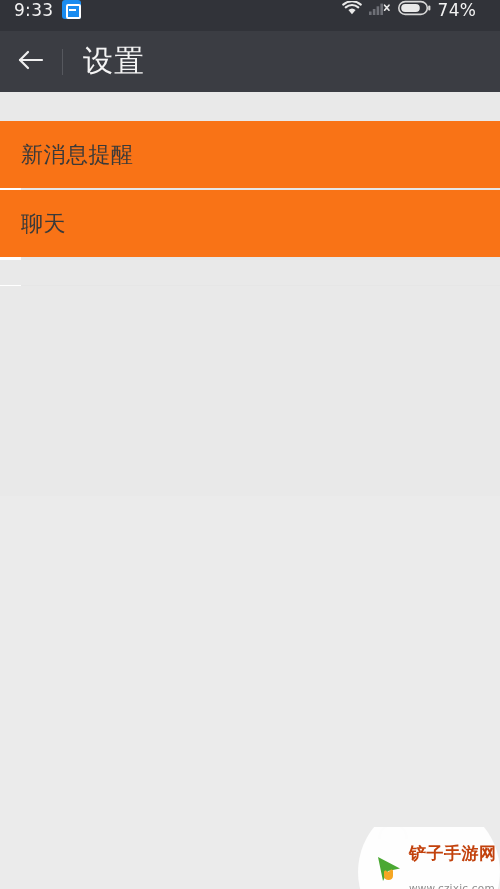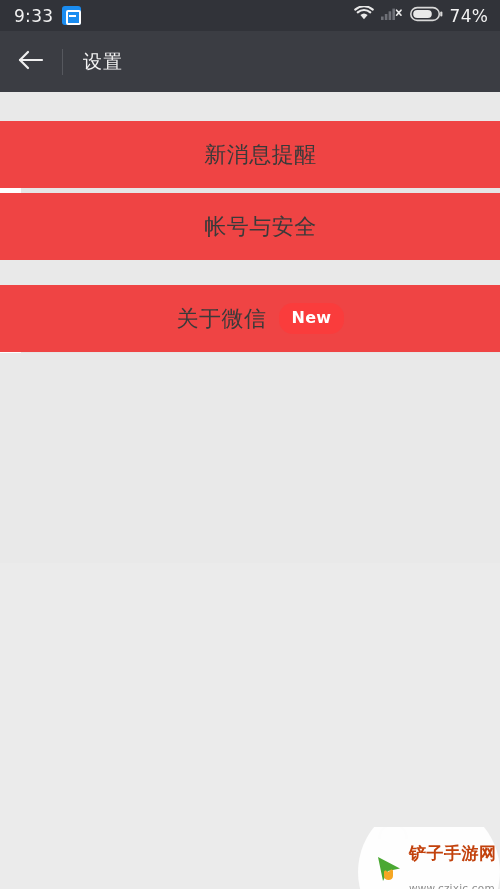--- a/index.html
+++ b/index.html
@@ -7,22 +7,22 @@
     width:500px; height:889px;
     background:#ebebeb;
     font-family:"DejaVu Sans","Liberation Sans",sans-serif;
     overflow:hidden;
   }
   #phone { position:relative; width:500px; height:889px; background:#ebebeb; }
 
   
   .statusbar {
     position:absolute; top:0; left:0; width:500px; height:31px;
-    background:#313339; display:flex; align-items:center;
-    padding:0 12px 0 14px;
+    background:#313339; display:flex; align-items:flex-start;
+    padding:0 24px 0 14px;
   }
   .sb-time {
     color:#f2f2f2; font-size:17px; letter-spacing:.3px;
     font-family:"DejaVu Sans","Liberation Sans",sans-serif;
   }
   .sb-appicon {
     width:19px; height:19px; margin-left:9px; border-radius:3px;
     background:#1a8cf0; position:relative; flex:none;
   }
   .sb-appicon::before{
@@ -37,33 +37,32 @@
   .sb-battpct { color:#f2f2f2; font-size:17px; letter-spacing:.2px; }
 
   
   .header {
     position:absolute; top:31px; left:0; width:500px; height:61px;
     background:#3b3d43; display:flex; align-items:center;
   }
   .hdr-back { width:62px; height:61px; display:flex; align-items:center; justify-content:center; }
   .hdr-divider { width:1px; height:26px; background:#56585e; }
   .hdr-title {
-    color:#f4f4f4; font-size:19px; margin-left:20px; letter-spacing:1px;
+    color:#f4f4f4; font-size:30px; margin-left:20px; letter-spacing:1px;
     font-weight:400;
   }
 
   
   .gapband { width:500px; background:#e9e9e9; }
   .listblock { width:500px; background:#ffffff; }
 
   .row {
     position:relative; height:67px; width:500px;
     display:flex; align-items:center; padding-left:21px;
-    background:#ef4444;
-    justify-content:center;
+    background:#f97316;
   }
   .row-label { font-size:22px; color:#3a3a3a; letter-spacing:.5px; }
   .divider {
     height:1px; background:#e6e6e6; margin-left:21px; width:479px;
   }
   .badge-new {
     margin-left:12px; background:#fa3c3c; color:#ffffff;
     font-size:16px; font-weight:bold; line-height:1;
     padding:7px 13px 8px; border-radius:14px; letter-spacing:.3px;
   }
@@ -142,38 +141,34 @@
     <div class="gapband" style="height:29px;"></div>
 
     <div class="listblock">
       <div class="row">
         <span class="row-label">新消息提醒</span>
       </div>
       <div class="divider"></div>
 
       <div class="divider"></div>
 
+      <div class="row">
+        <span class="row-label">聊天</span>
+      </div>
       <div class="divider"></div>
 
       <div class="divider"></div>
 
       <div class="divider"></div>
 
-      <div class="row">
-        <span class="row-label">帐号与安全</span>
-      </div>
     </div>
 
     <div class="gapband" style="height:25px;"></div>
 
     <div class="listblock">
-      <div class="row">
-        <span class="row-label">关于微信</span>
-        <span class="badge-new">New</span>
-      </div>
       <div class="divider"></div>
 
     </div>
 
     <div class="gapband" style="height:210px;"></div>
   </div>
 
   <div class="watermark">
     <div class="wm-arc"></div>
     <div class="wm-circle"></div>

